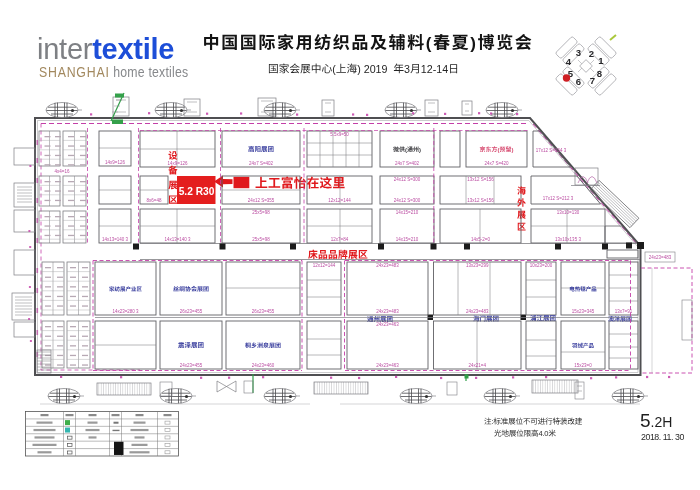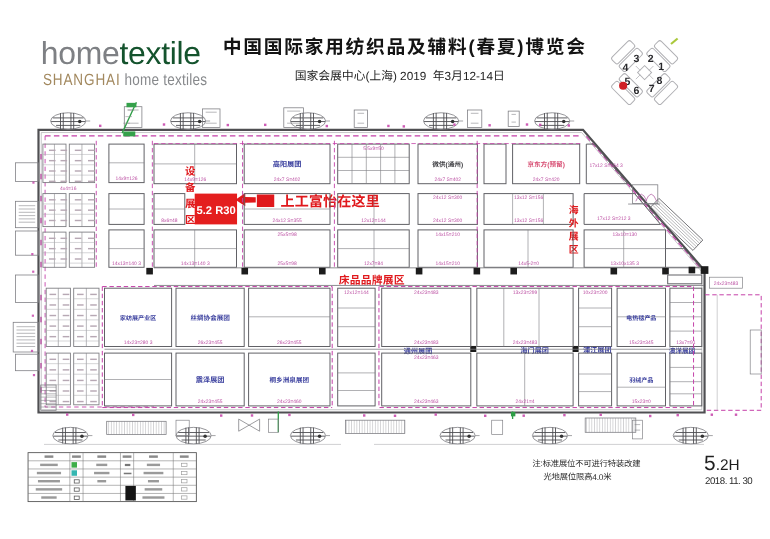--- a/index.html
+++ b/index.html
@@ -1,21 +1,21 @@
 <!DOCTYPE html>
 <html><head><meta charset="utf-8">
 <style>
 html,body{margin:0;padding:0;background:#ffffff;width:700px;height:490px;overflow:hidden;}
 *{font-family:"Liberation Sans",sans-serif;}
 #page{position:relative;width:700px;height:490px;background:#fff;}
 </style></head>
 <body>
 <div id="page">
 
-<div style="position:absolute;left:37px;top:34.5px;font-size:29px;letter-spacing:-0.25px;line-height:1;"><span style="color:#7e8084;">home</span><span style="color:#14532d;font-weight:normal;">textile</span></div>
+<div style="position:absolute;left:37px;top:34.5px;font-size:29px;letter-spacing:-0.25px;line-height:1;"><span style="color:#7e8084;">inter</span><span style="color:#1d4ed8;font-weight:bold;">textile</span></div>
 
 <div style="position:absolute;left:39px;top:64.5px;font-size:12.3px;line-height:1;transform:scaleY(1.2);transform-origin:0 0;"><span style="color:#a2885e;letter-spacing:0.8px;">SHANGHAI</span><span style="color:#87898c;letter-spacing:0.2px;"> home textiles</span></div>
 
 <svg width="700" height="490" viewBox="0 0 700 490" style="position:absolute;left:0;top:0;">
 
 <g>
         <g fill="#141414">
           <g transform="translate(202.6 48.5) scale(0.0170 -0.0170)">
             <path d="M434 850V676H88V169H208V224H434V-89H561V224H788V174H914V676H561V850ZM208 342V558H434V342ZM788 342H561V558H788Z"></path>
           </g>

